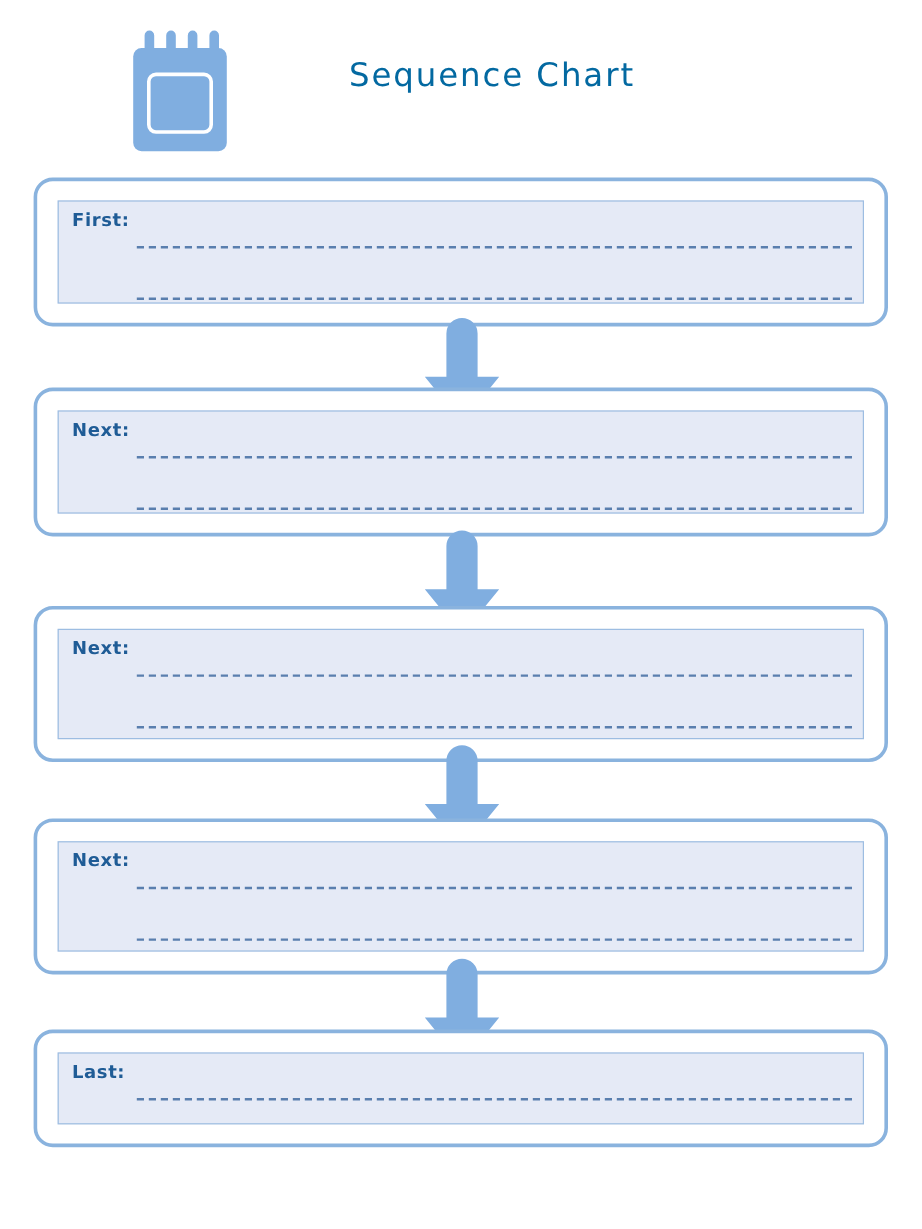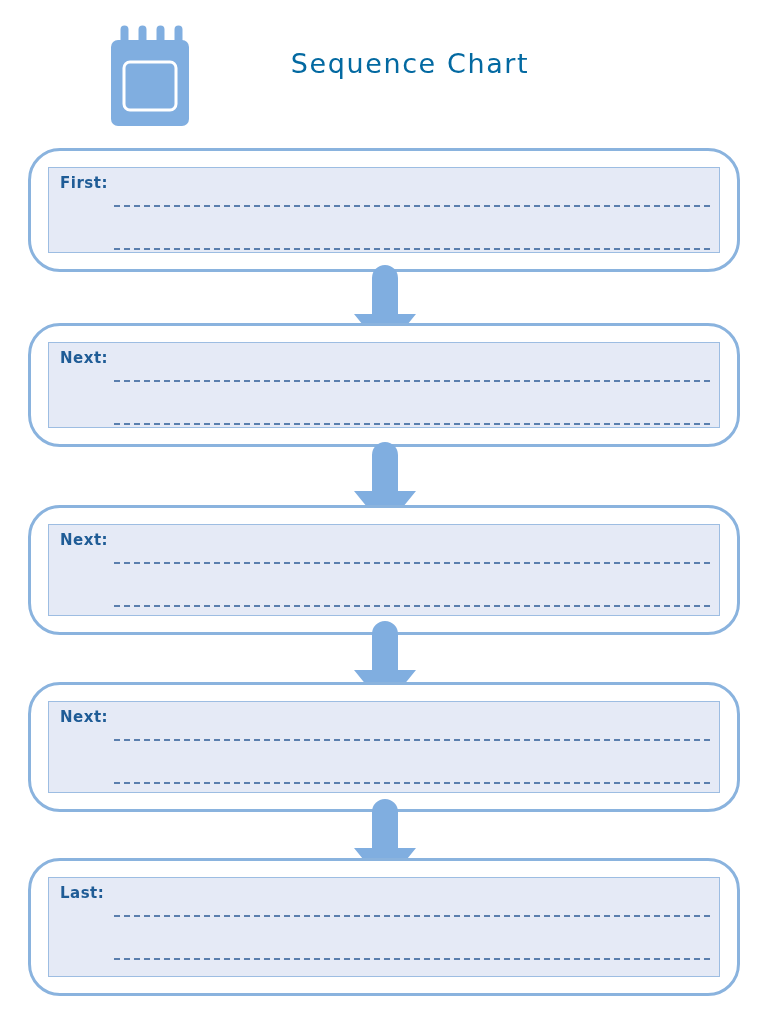--- a/index.html
+++ b/index.html
@@ -47,21 +47,21 @@
     white-space: nowrap;
   }
 
   
   .step-box {
     position: absolute;
     left: 28px;
     width: 712px;
     box-sizing: border-box;
     border: 3px solid #8ab3de;
-    border-radius: 32px;
+    border-radius: 16px;
     background: #ffffff;
   }
 
   .step-inner {
     position: absolute;
     left: 17px;
     top: 16px;
     right: 17px;
     bottom: 16px;
     box-sizing: border-box;
@@ -98,21 +98,21 @@
     left: 352px;
     width: 66px;
     height: 90px;
   }
 
   
   .box-1 { top: 148px; height: 124px; }
   .box-2 { top: 323px; height: 124px; }
   .box-3 { top: 505px; height: 130px; }
   .box-4 { top: 682px; height: 130px; }
-  .box-5 { top: 858px; height: 138px; }
+  .box-5 { top: 858px; height: 98px; }
 
   .arrow-1 { top: 264px; }
   .arrow-2 { top: 441px; }
   .arrow-3 { top: 620px; }
   .arrow-4 { top: 798px; }
 </style>
 </head>
 <body>
 
 <div class="header">

